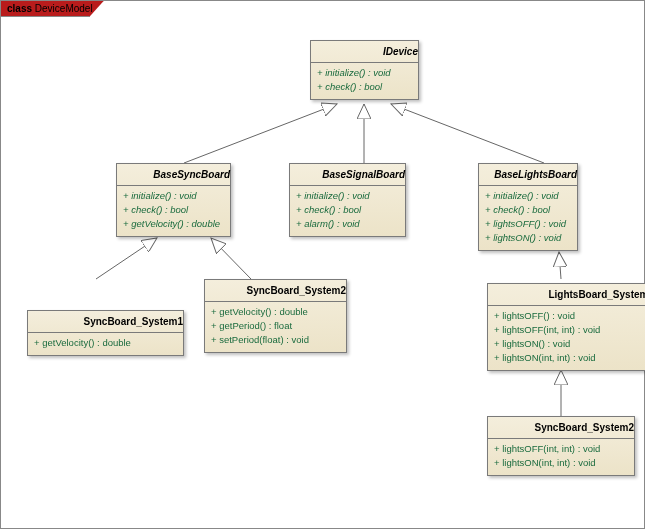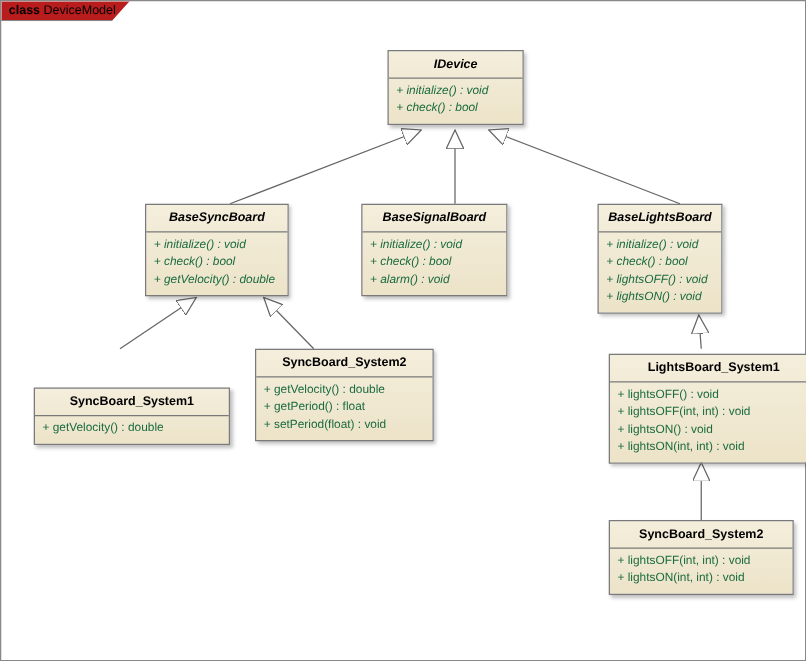--- a/index.html
+++ b/index.html
@@ -36,21 +36,21 @@
     border: 1px solid #7a7a7a;
     box-shadow: 2px 2px 3px rgba(0,0,0,.25);
     box-sizing: border-box;
   }
   .sec {
     border-bottom: 1px solid #7a7a7a;
     padding: 4px 6px;
   }
   .sec:last-child { border-bottom: none; }
   .title {
-    text-align: center;
+    text-align: right;
     font-weight: bold;
     font-style: italic;
     padding: 5px 0;
   }
   .title.noital { font-style: normal; font-weight: bold; }
   .ops { padding: 3px 6px 5px 6px; }
   .op {
     color: #1a6b3e;
     font-style: italic;
     line-height: 14px;

